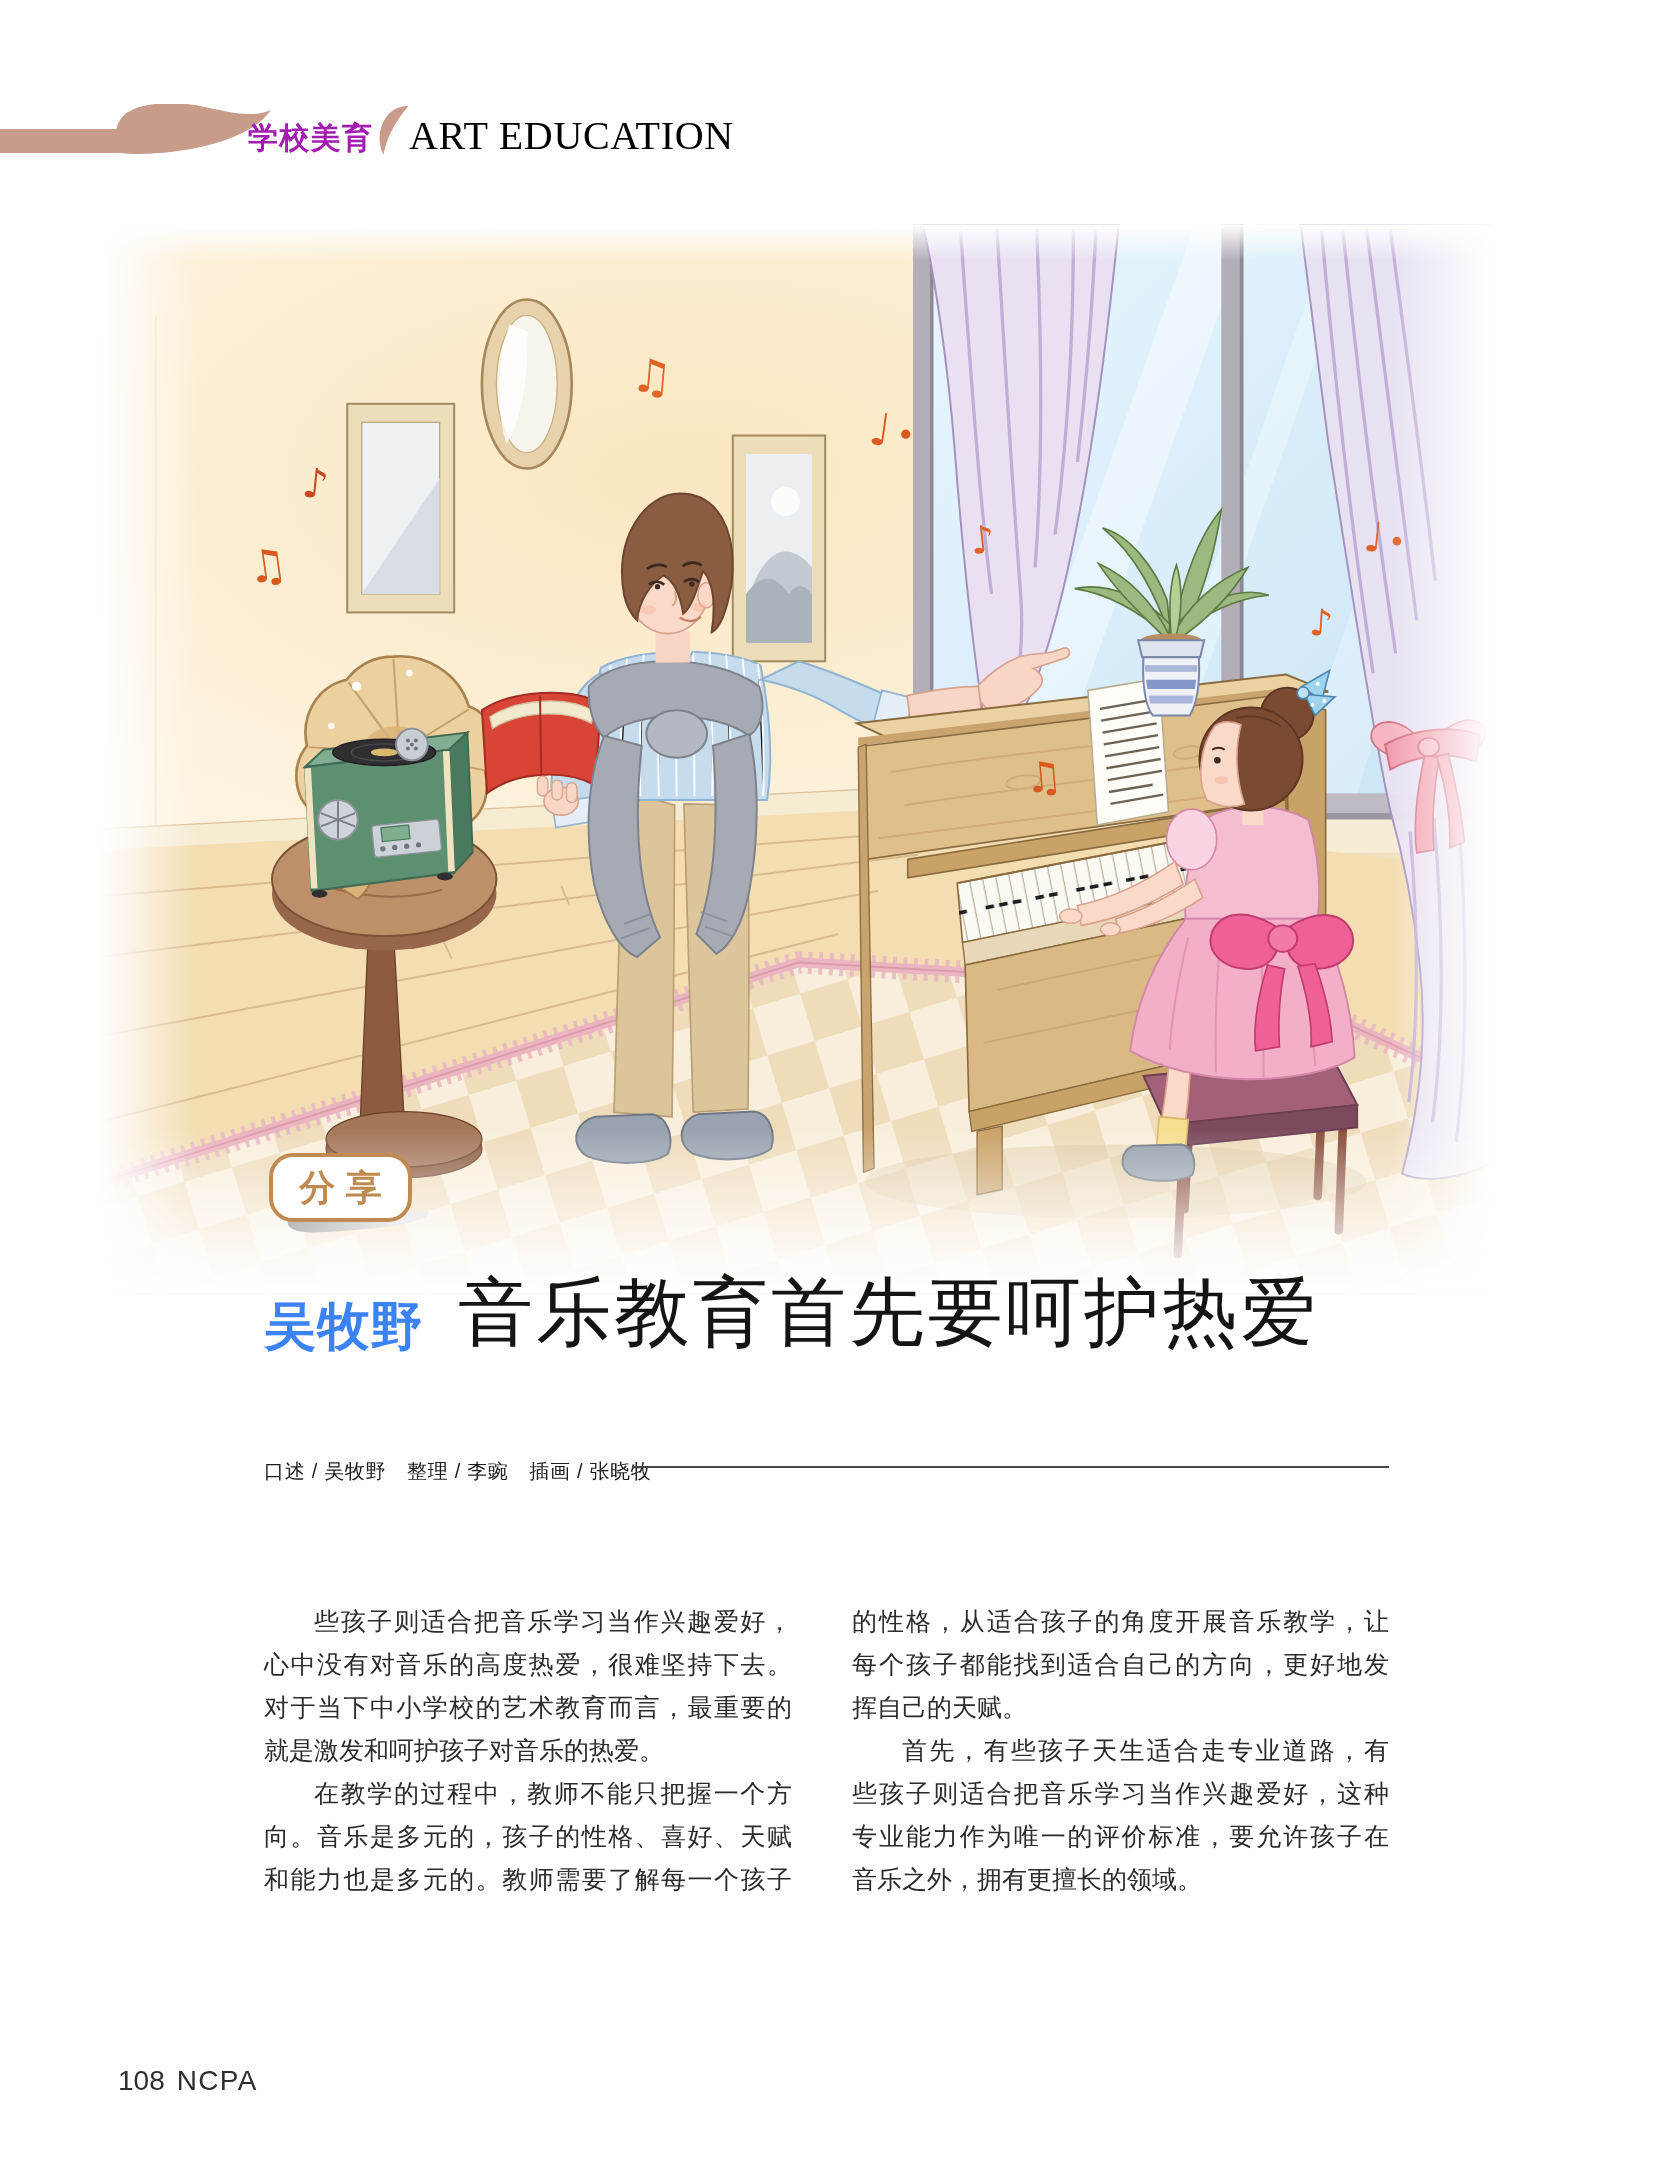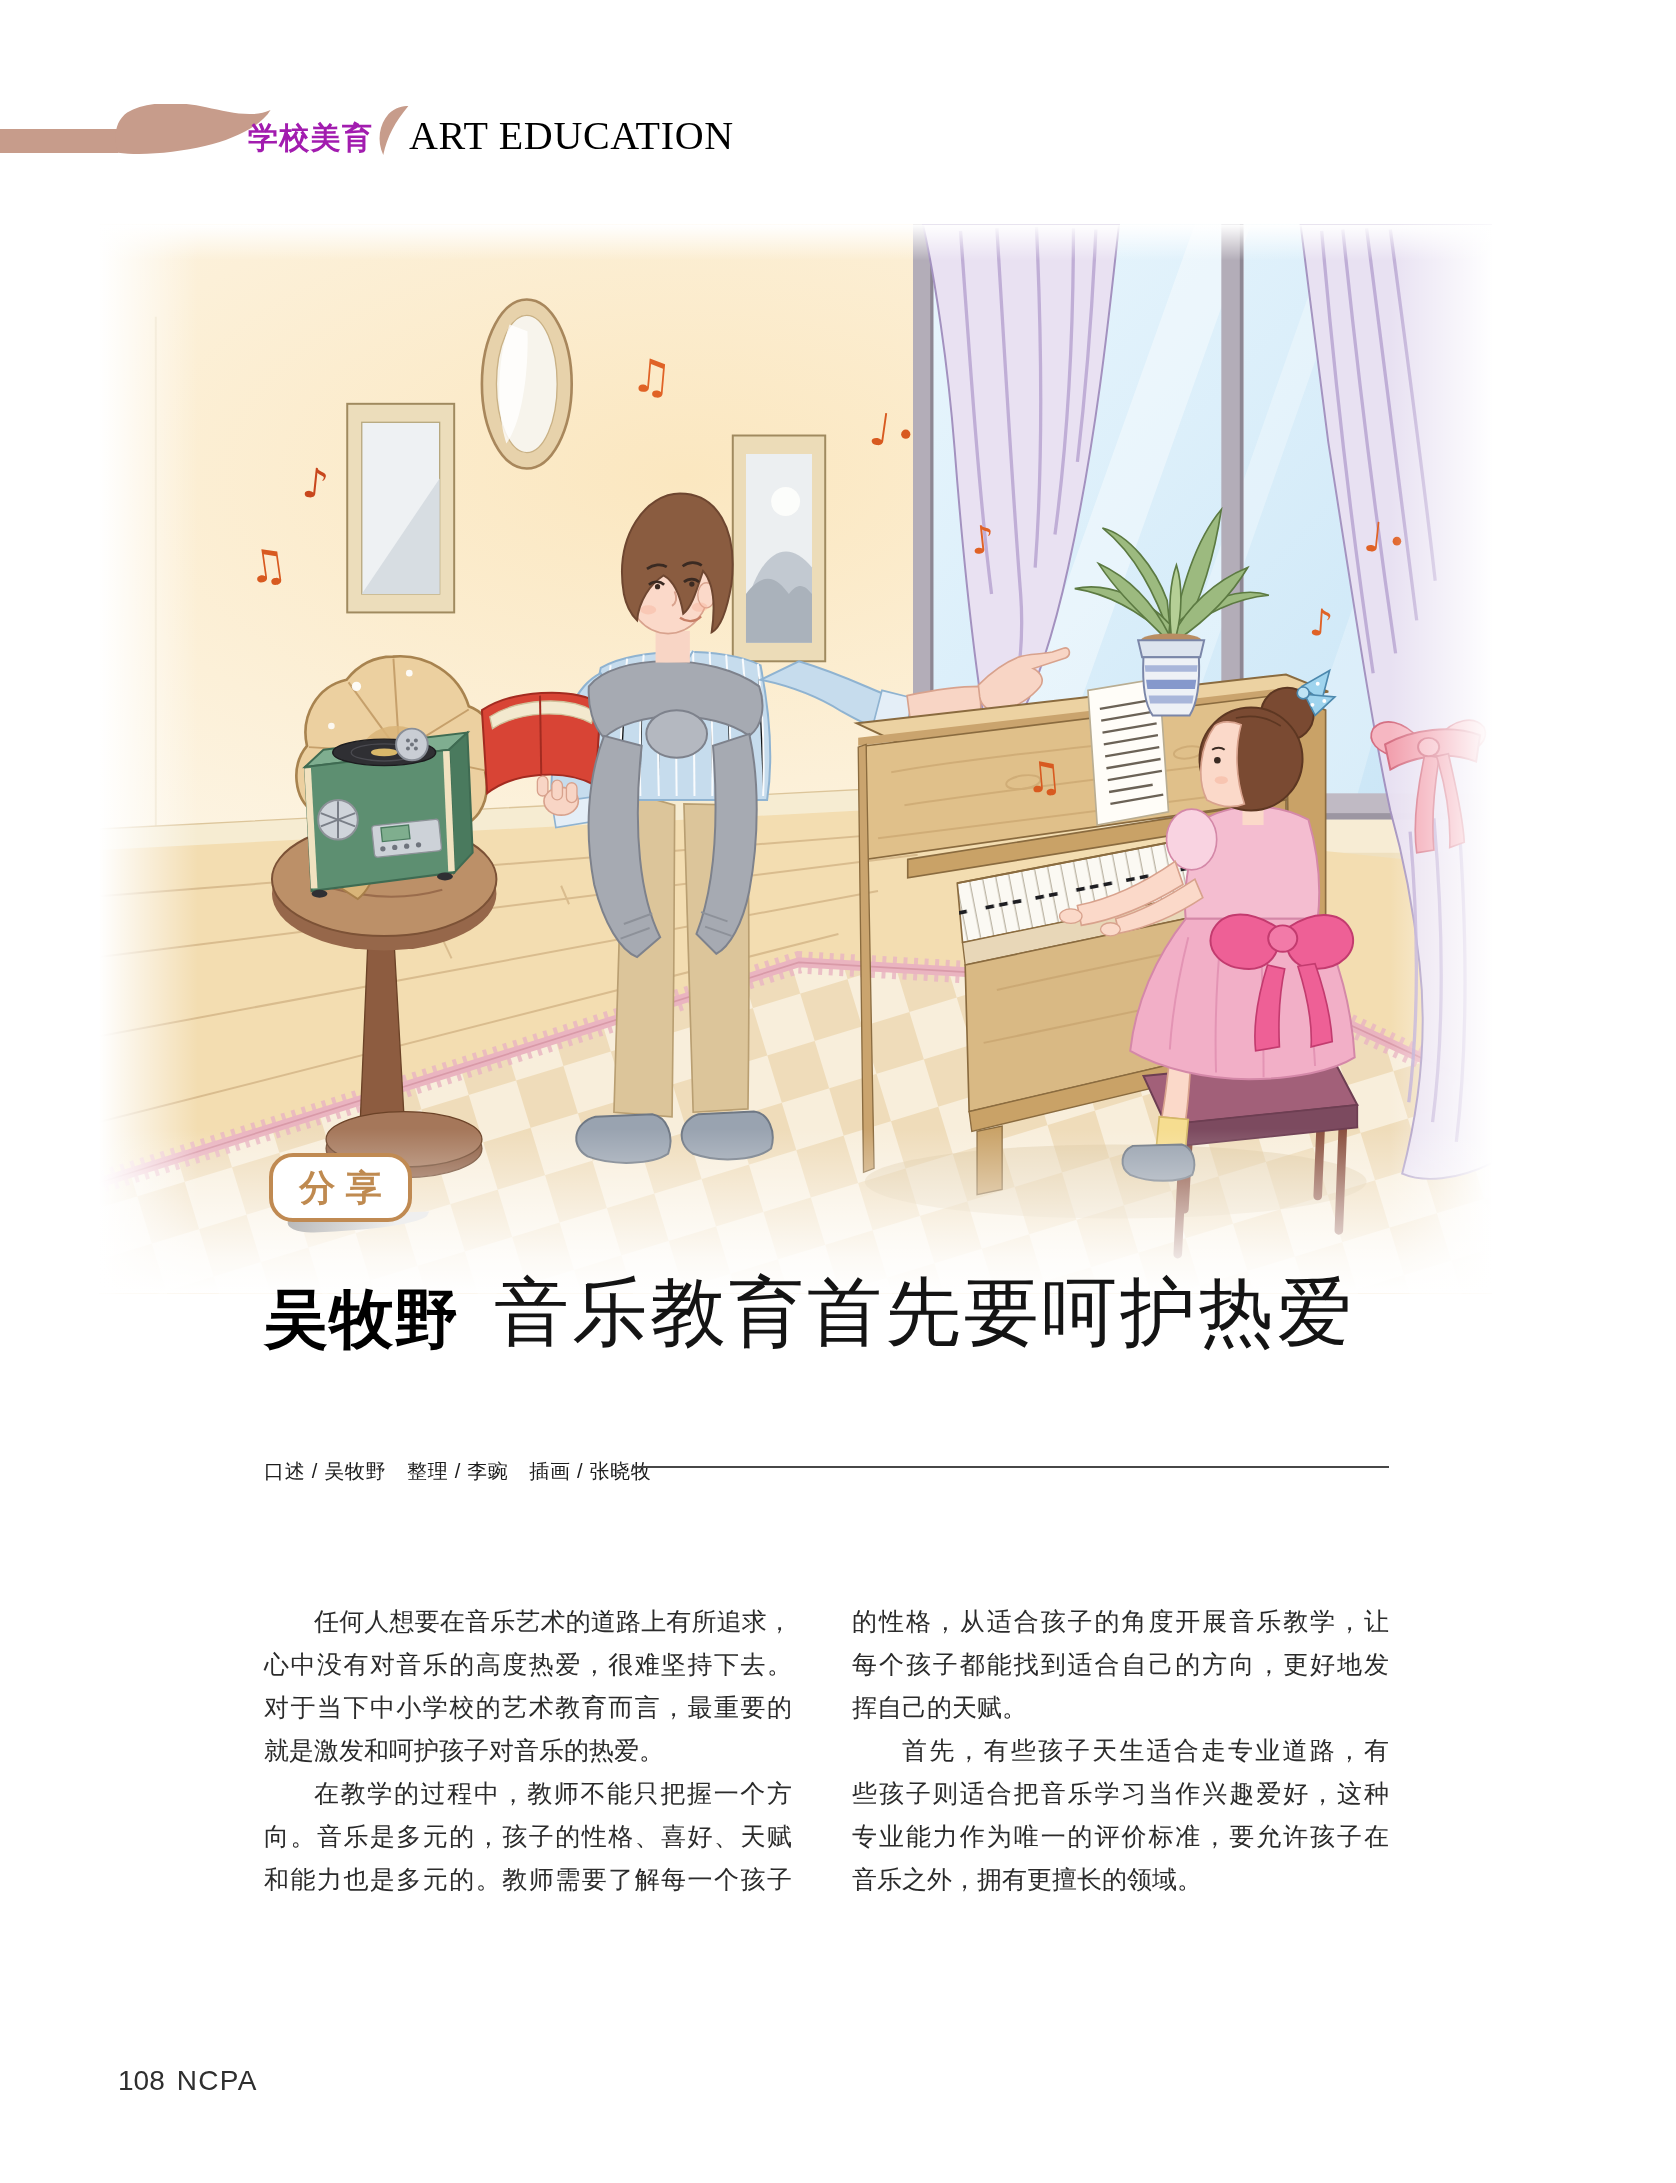--- a/index.html
+++ b/index.html
@@ -23,21 +23,21 @@
   .badge .peel{position:absolute;left:17px;top:61px;width:139px;height:17px;
       background:linear-gradient(to right,#b9b9b9,#efefef 80%);
       border-radius:0 0 100% 30%/0 0 100% 100%;transform:rotate(-2deg) skewX(-28deg);}
   .badge .box{position:absolute;inset:0;background:#fff;border:4px solid #c08a52;border-radius:24px;
       display:flex;align-items:center;justify-content:center;}
   .badge .box span{font-size:36px;font-weight:bold;color:#bf8a50;letter-spacing:10.6px;
       text-indent:10.6px;line-height:1;}
   
   .title{position:absolute;left:264px;top:1270px;white-space:nowrap;display:flex;
       align-items:flex-end;z-index:2;}
-  .title .author{font-size:64px;font-weight:900;color:#000000;line-height:1.08;letter-spacing:1.3px;}
+  .title .author{font-size:52px;font-weight:900;color:#3b82f6;line-height:1.08;letter-spacing:1.3px;}
   .title .rest{font-size:75px;font-weight:300;color:#141414;line-height:1.12;
       letter-spacing:3.3px;margin-left:34px;font-family:"Liberation Sans",sans-serif;}
   
   .byline{position:absolute;left:264px;top:1458px;font-size:20px;color:#1c1c1c;
       letter-spacing:0.7px;white-space:nowrap;}
   .byline-rule{position:absolute;left:632px;top:1466px;width:757px;height:2px;background:#474747;}
   
   .col{position:absolute;top:1600px;font-size:25px;color:#2b2b2b;}
   .col-left{left:264px;width:528px;}
   .col-right{left:852px;width:537px;}
@@ -515,21 +515,21 @@
 
 <div class="title">
   <span class="author">吴牧野</span>
   <span class="rest">音乐教育首先要呵护热爱</span>
 </div>
 
 <div class="byline" id="byline">口述 / 吴牧野　整理 / 李豌　插画 / 张晓牧</div>
 <div class="byline-rule"></div>
 
 <div class="col col-left" id="col-left">
-    <div class="bline fill indent">任何人想要在音乐艺术的道路上有所追求，</div>
+    <div class="bline fill indent">些孩子则适合把音乐学习当作兴趣爱好，</div>
     <div class="bline fill">心中没有对音乐的高度热爱，很难坚持下去。</div>
     <div class="bline fill">对于当下中小学校的艺术教育而言，最重要的</div>
     <div class="bline">就是激发和呵护孩子对音乐的热爱。</div>
     <div class="bline fill indent">在教学的过程中，教师不能只把握一个方</div>
     <div class="bline fill">向。音乐是多元的，孩子的性格、喜好、天赋</div>
     <div class="bline fill">和能力也是多元的。教师需要了解每一个孩子</div>
   </div>
 <div class="col col-right" id="col-right">
     <div class="bline fill">的性格，从适合孩子的角度开展音乐教学，让</div>
     <div class="bline fill">每个孩子都能找到适合自己的方向，更好地发</div>

